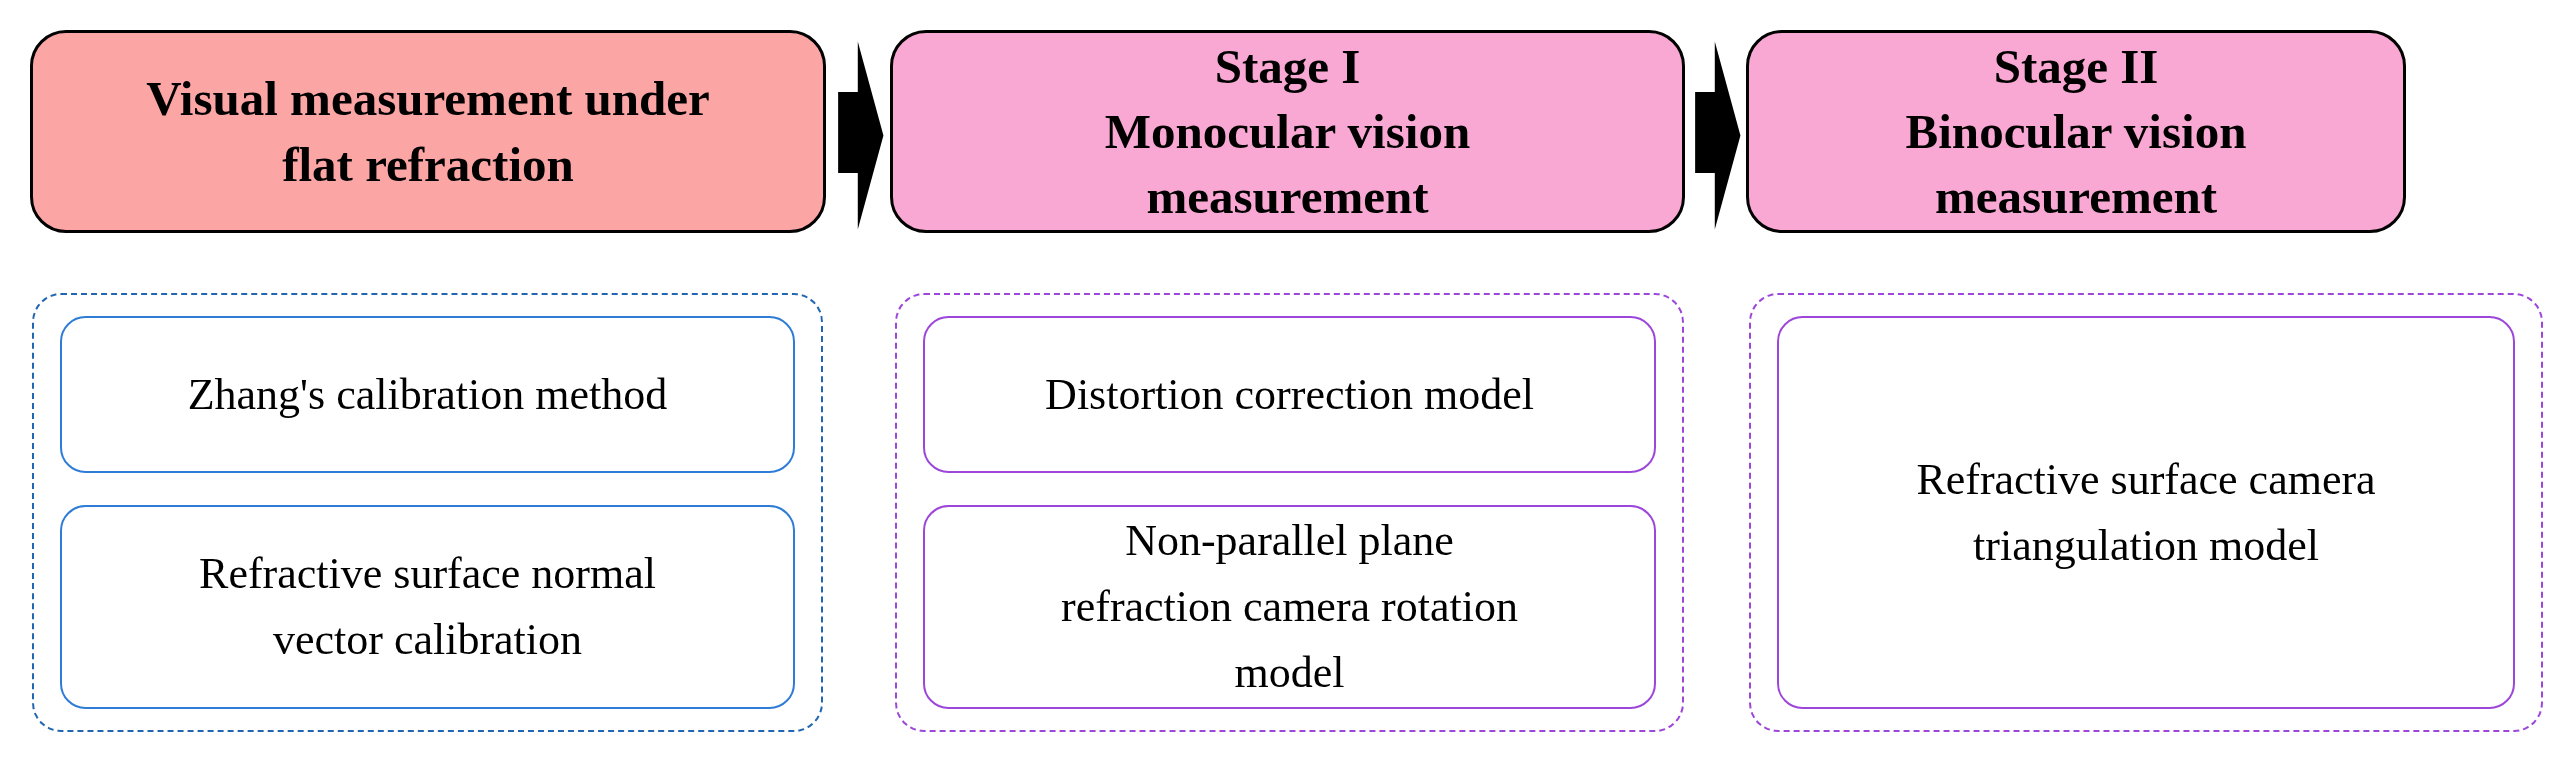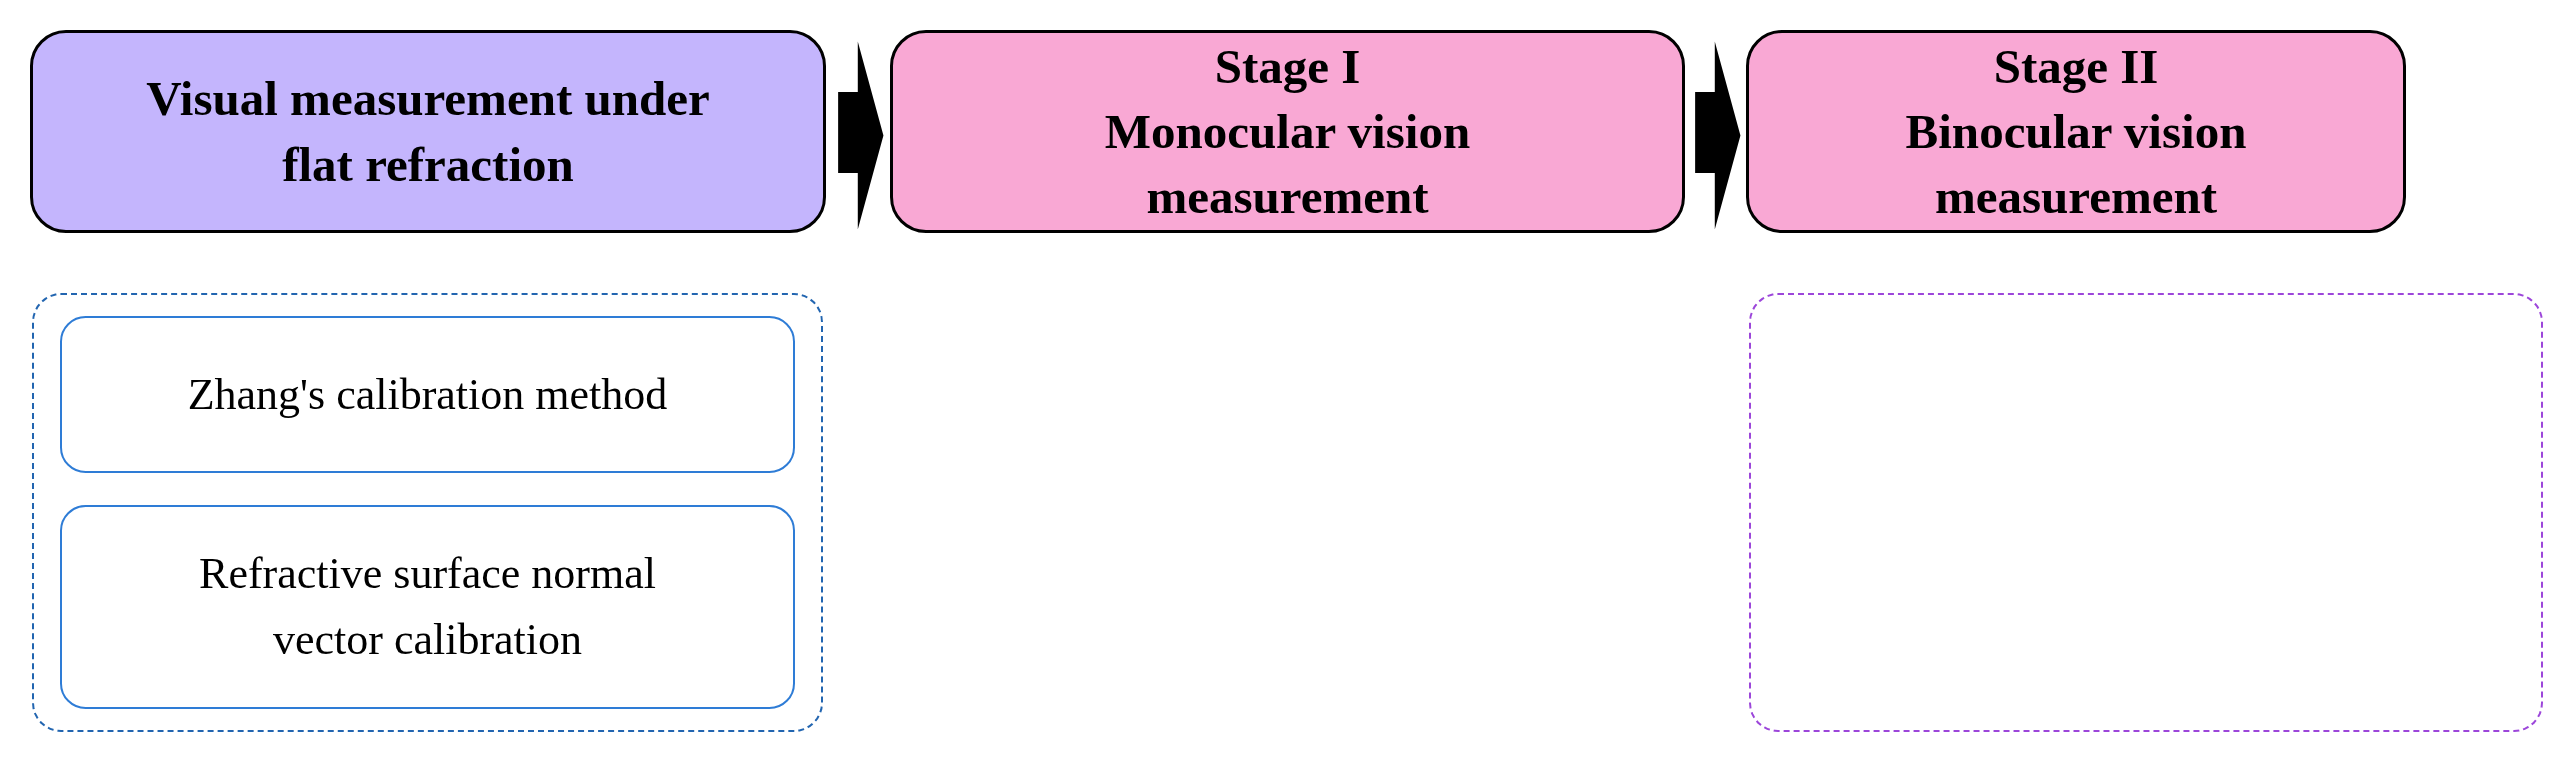--- a/index.html
+++ b/index.html
@@ -23,21 +23,21 @@
     box-sizing: border-box;
     display: flex;
     align-items: center;
     justify-content: center;
     text-align: center;
     font-weight: 700;
     font-size: 49px;
     line-height: 1.33;
     white-space: pre-line;
   }
-  .stage-header.blue   { background: #c4b5fd; }
+  .stage-header.blue   { background: #fca5a5; }
   .stage-header.purple { background: #f9a8d4; }
   .h1 { left: 30px;   width: 796px; }
   .h2 { left: 890px; width: 795px; }
   .h3 { left: 1746px; width: 660px; }
 
   
   .flow-arrow {
     position: absolute;
     top: 38px;
     width: 53px;
@@ -107,18 +107,26 @@
   <svg class="flow-arrow a2" viewBox="0 0 62 228" aria-hidden="true">
     <polygon points="6,63 29,63 29,4 59,114 29,224 29,158 6,158" fill="#000000"></polygon>
   </svg>
 
   <div class="method-group blue g1">
     <div class="method-box first">Zhang's calibration method</div>
     <div class="method-box second">Refractive surface normal
 vector calibration</div>
   </div>
 
+  <div class="method-group purple g2">
+    <div class="method-box first">Distortion correction model</div>
+    <div class="method-box second">Non-parallel plane
+refraction camera rotation
+model</div>
+  </div>
 
   <div class="method-group purple g3">
+    <div class="method-box second">Refractive surface camera
+triangulation model</div>
   </div>
 
 </div>
 
 
 </body></html>

